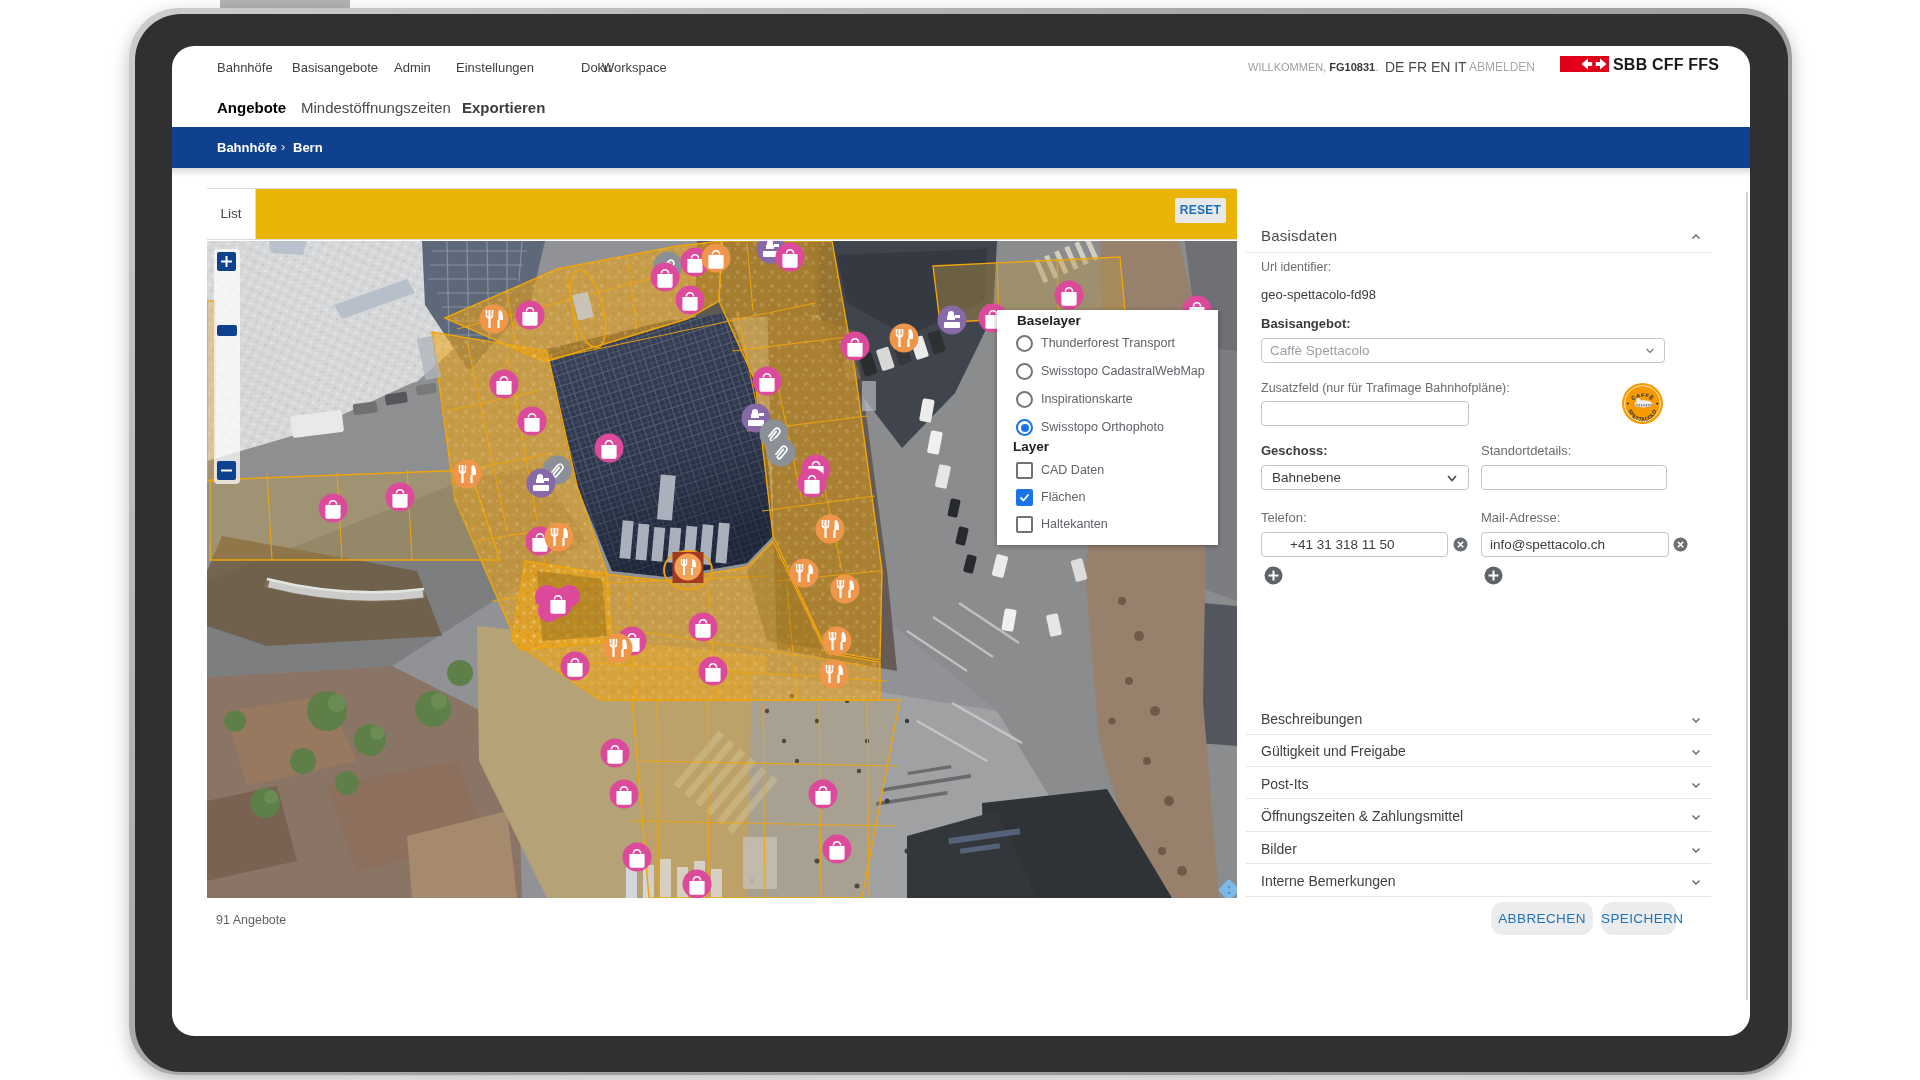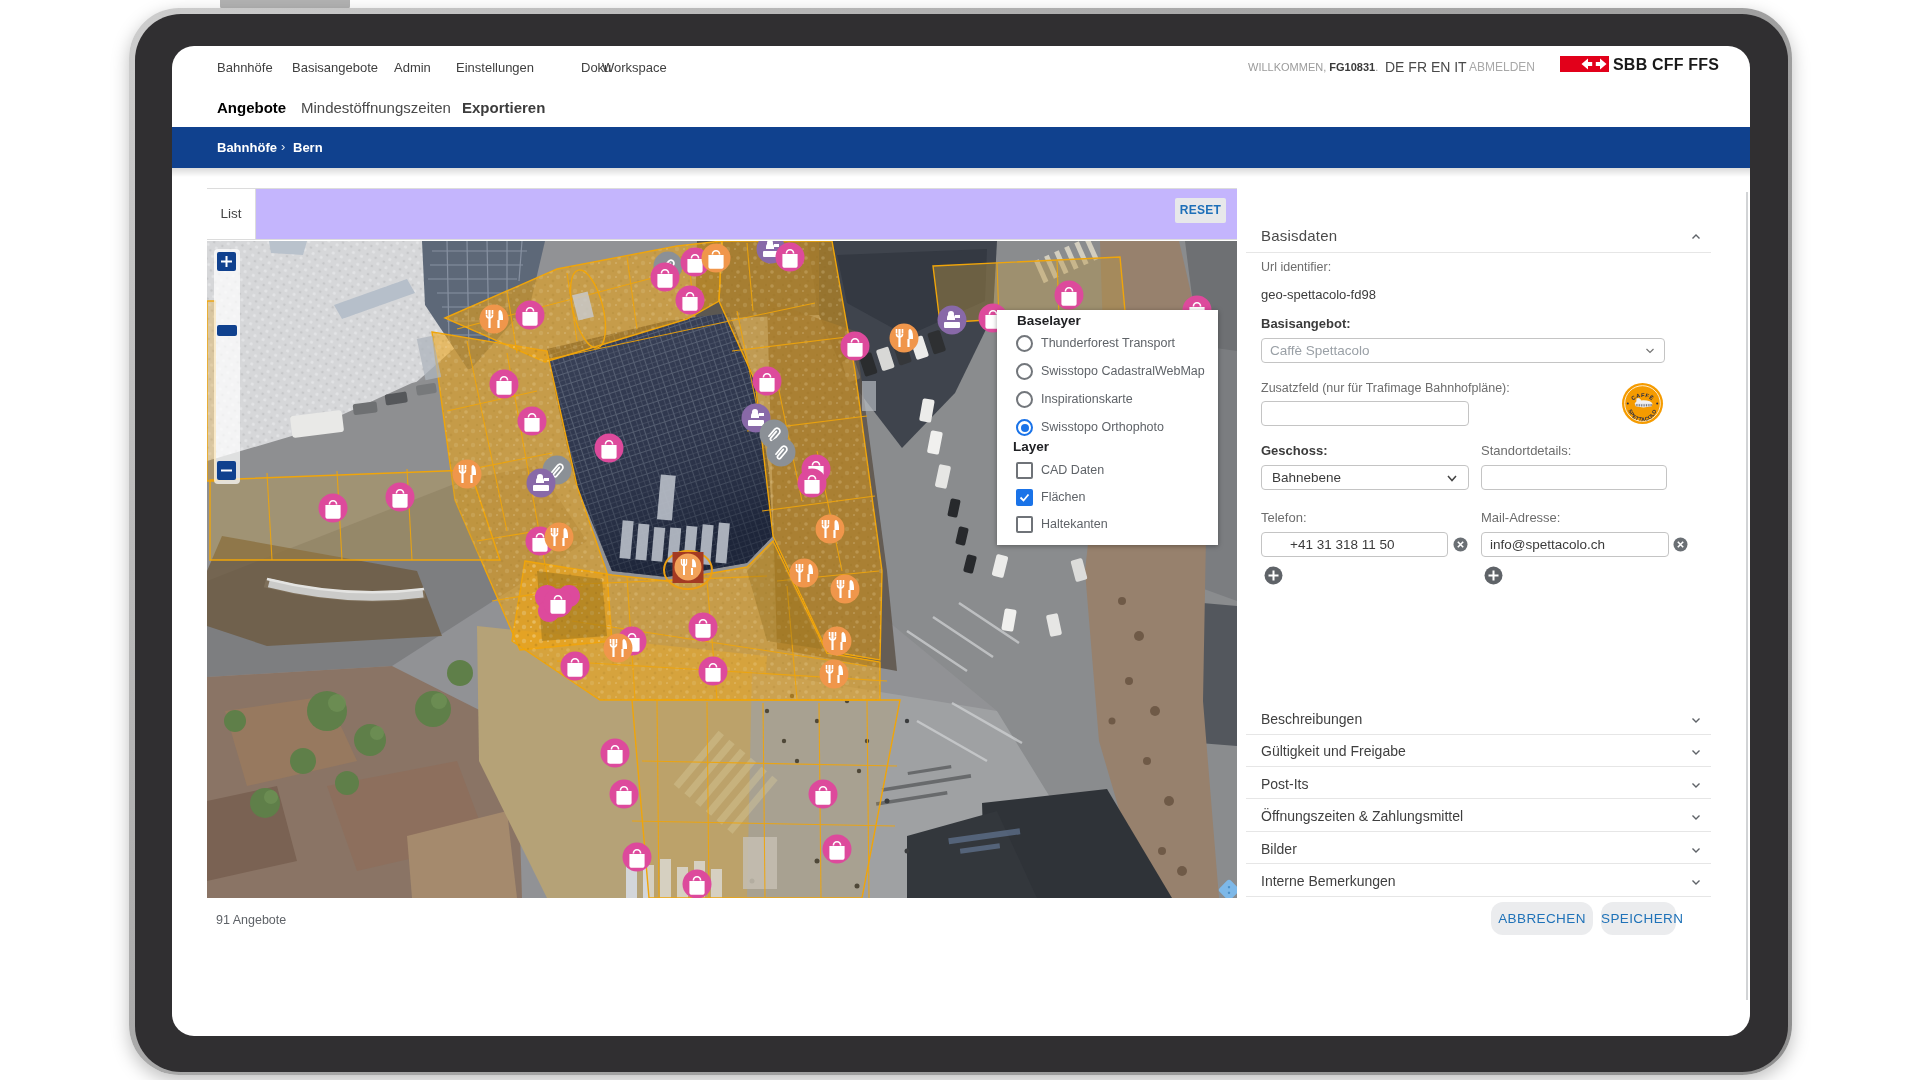--- a/index.html
+++ b/index.html
@@ -9,21 +9,21 @@
   #tablet{position:absolute;left:129px;top:8px;width:1663px;height:1067px;border-radius:50px;
     background:linear-gradient(135deg,#cdcdcd,#a8a8a8 40%,#8f8f8f);box-shadow:0 6px 18px rgba(0,0,0,.25);}
   #bezel{position:absolute;left:6px;top:6px;right:4px;bottom:3px;background:#302f31;border-radius:46px;}
   #screen{position:absolute;left:37px;top:32px;width:1578px;height:990px;border-radius:22px;
     background:#ffffff;overflow:hidden;}
   .nav1{position:absolute;top:14px;font-size:13px;color:#3f3f3f;}
   .nav2{position:absolute;top:53px;font-size:15px;color:#4a4a4a;}
   #bluebar{position:absolute;left:0;top:81px;width:100%;height:41px;background:#10418e;}
   #barshadow{position:absolute;left:0;top:122px;width:100%;height:9px;
     background:linear-gradient(rgba(0,0,0,.14),rgba(0,0,0,0));}
-  #tabrow{position:absolute;left:35px;top:142px;width:1030px;height:50px;border-top:1px solid #dcdcdc;border-bottom:1px solid #dcdcdc;background:#c4b5fd;}
+  #tabrow{position:absolute;left:35px;top:142px;width:1030px;height:50px;border-top:1px solid #dcdcdc;border-bottom:1px solid #dcdcdc;background:#eab308;}
   #listtab{position:absolute;left:0;top:0;width:48px;height:50px;border-right:1px solid #dcdcdc;background:#fff;
     font-size:13.5px;color:#444;line-height:50px;text-align:center;}
   #resetbtn{position:absolute;left:1003px;top:152px;width:51px;height:25px;background:#e7e8ea;border-radius:2px;
     color:#1d6fb8;font-size:12px;font-weight:bold;line-height:25px;text-align:center;letter-spacing:.3px;}
   #mapbox{position:absolute;left:35px;top:195px;width:1030px;height:657px;overflow:hidden;}
   #angebote-count{position:absolute;left:44px;top:867px;font-size:12.5px;color:#5f6368;}
   
   #panelhead{position:absolute;left:1074px;top:146px;width:465px;height:27px;background:#10418e;
     color:#fff;font-size:11.5px;font-weight:bold;line-height:27px;}
   .lbl{position:absolute;font-size:12.5px;color:#6d6d6d;}

